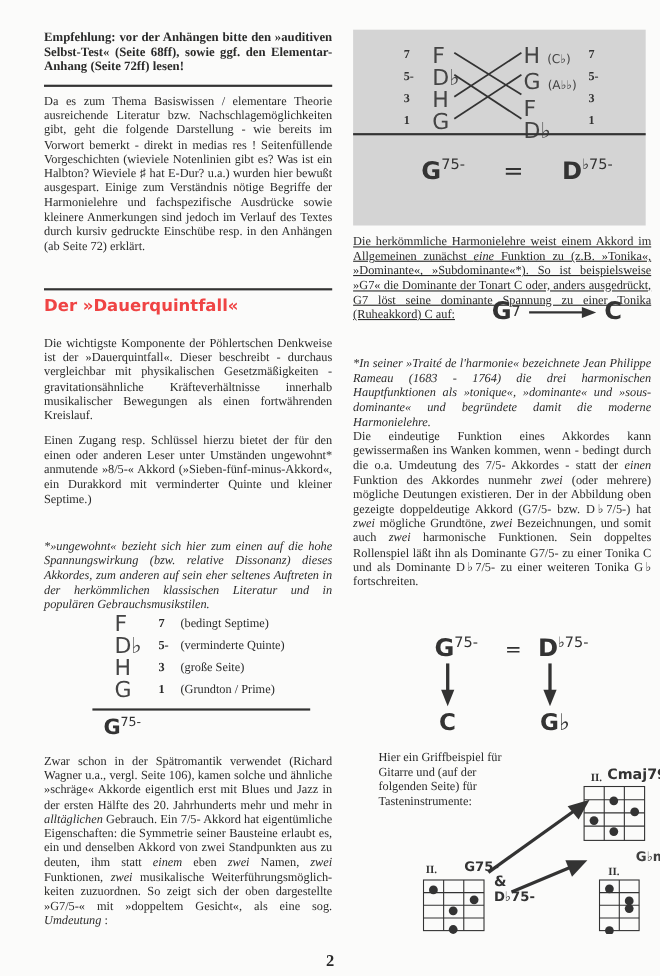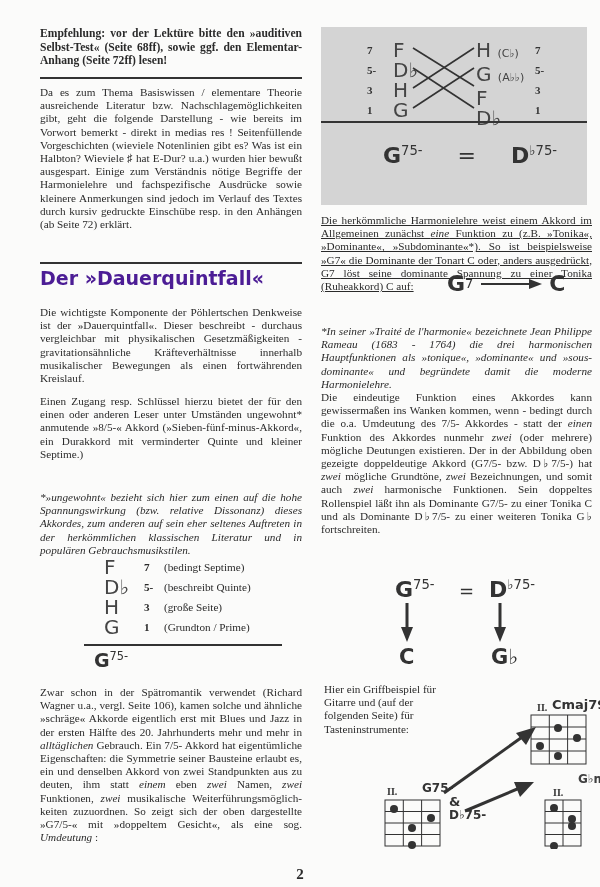--- a/index.html
+++ b/index.html
@@ -21,44 +21,44 @@
   .numcol { position:absolute; font-weight:bold; font-size:11px; line-height:20px; color:#333; }
   .small-paren { font-family:"DejaVu Sans","Liberation Sans",sans-serif; font-size:11px; color:#444; }
   sup { font-size:0.6em; }
   .fret-label { font-size:10px; font-weight:bold; color:#333; }
   .page-number { position:absolute; left:0; width:600px; top:866px; text-align:center; font-weight:bold; font-size:15px; }
 </style>
 </head>
 <body>
 
 <div class="col left">
-  <p class="j abs" style="top:27px; width:262px; font-weight:bold; font-size:11.6px; line-height:13.6px;">Empfehlung: vor der Lektüre bitte den »auditiven Selbst-Test« (Seite 68ff), sowie ggf. den Elementar-Anhang (Seite 72ff) lesen!</p>
+  <p class="j abs" style="top:27px; width:262px; font-weight:bold; font-size:11.6px; line-height:13.6px;">Empfehlung: vor der Anhängen bitte den »auditiven Selbst-Test« (Seite 68ff), sowie ggf. den Elementar-Anhang (Seite 72ff) lesen!</p>
   <div class="rule" style="top:77px; left:0; width:262px;"></div>
 
   <p class="j abs" style="top:86px; width:262px;">Da es zum Thema Basiswissen / elementare Theorie ausreichende Literatur bzw. Nachschlagemöglichkeiten gibt, geht die folgende Darstellung - wie bereits im Vorwort bemerkt - direkt in medias res ! Seitenfüllende Vorgeschichten (wieviele Notenlinien gibt es? Was ist ein Halbton? Wieviele ♯ hat E-Dur? u.a.) wurden hier bewußt ausgespart. Einige zum Verständnis nötige Begriffe der Harmonielehre und fachspezifische Ausdrücke sowie kleinere Anmerkungen sind jedoch im Verlauf des Textes durch kursiv gedruckte Einschübe resp. in den Anhängen (ab Seite 72) erklärt.</p>
   <div class="rule" style="top:262px; left:0; width:262px;"></div>
 
-  <h2 class="abs sans" style="top:272px; margin:0; font-size:19px; font-weight:bold; color:#4c1d95;">Der »Dauerquintfall«</h2>
+  <h2 class="abs sans" style="top:272px; margin:0; font-size:15px; font-weight:bold; color:#ef4444;">Der »Dauerquintfall«</h2>
 
   <p class="j abs" style="top:306px; width:262px;">Die wichtigste Komponente der Pöhlertschen Denkweise ist der »Dauerquintfall«. Dieser beschreibt - durchaus vergleichbar mit physikalischen Gesetzmäßigkeiten - gravitationsähnliche Kräfteverhältnisse innerhalb musikalischer Bewegungen als einen fortwährenden Kreislauf.</p>
 
   <p class="j abs" style="top:395px; width:262px;">Einen Zugang resp. Schlüssel hierzu bietet der für den einen oder anderen Leser unter Umständen ungewohnt* anmutende »8/5-« Akkord (»Sieben-fünf-minus-Akkord«, ein Durakkord mit verminderter Quinte und kleiner Septime.)</p>
 
   <p class="j abs it" style="top:466px; width:262px;margin-top:25px;">*»ungewohnt« bezieht sich hier zum einen auf die hohe Spannungswirkung (bzw. relative Dissonanz) dieses Akkordes, zum anderen auf sein eher seltenes Auftreten in der herkömmlichen klassischen Literatur und in populären Gebrauchsmusikstilen.</p>
 
   <div class="abs" style="top:558px; left:64px; width:200px;">
     <div style="display:flex; height:20px; align-items:center;">
       <span class="sans" style="width:40px; font-size:20px; color:#444;">F</span>
       <span style="width:20px; font-weight:bold;">7</span>
       <span>(bedingt Septime)</span>
     </div>
     <div style="display:flex; height:20px; align-items:center;">
       <span class="sans" style="width:40px; font-size:20px; color:#444;">D♭</span>
       <span style="width:20px; font-weight:bold;">5-</span>
-      <span>(beschreibt Quinte)</span>
+      <span>(verminderte Quinte)</span>
     </div>
     <div style="display:flex; height:20px; align-items:center;">
       <span class="sans" style="width:40px; font-size:20px; color:#444;">H</span>
       <span style="width:20px; font-weight:bold;">3</span>
       <span>(große Seite)</span>
     </div>
     <div style="display:flex; height:20px; align-items:center;">
       <span class="sans" style="width:40px; font-size:20px; color:#444;">G</span>
       <span style="width:20px; font-weight:bold;">1</span>
       <span>(Grundton / Prime)</span>
@@ -146,21 +146,21 @@
     <line x1="7" y1="0" x2="7" y2="28" stroke="#333" stroke-width="3"></line>
     <polygon points="1,24 13,24 7,39" fill="#333"></polygon>
   </svg>
 <svg class="abs" style="left:493px; top:603px;" width="14" height="40">
     <line x1="7" y1="0" x2="7" y2="28" stroke="#333" stroke-width="3"></line>
     <polygon points="1,24 13,24 7,39" fill="#333"></polygon>
   </svg>
 <div class="abs chordname" style="left:399px; top:645px; font-size:21px;">C</div>
 <div class="abs chordname" style="left:491px; top:645px; font-size:21px;">G♭</div>
 
-<p class="abs" style="left:324px; top:683px; width:128px; margin:0; font-size:11.2px; line-height:13.2px;">Hier ein Griffbeispiel für Gitarre und (auf der folgenden Seite) für Tasteninstrumente:</p>
+<p class="abs" style="left:344px; top:683px; width:128px; margin:0; font-size:11.2px; line-height:13.2px;">Hier ein Griffbeispiel für Gitarre und (auf der folgenden Seite) für Tasteninstrumente:</p>
 
 <div class="abs fret-label" style="left:537px; top:702px;">II.</div>
 <div class="abs sans" style="left:552px; top:697px; font-size:13px; font-weight:bold; color:#333;">Cmaj79</div>
 <svg class="abs" style="left:530px; top:714px;" width="58" height="52">
   <g stroke="#333" stroke-width="1" fill="none">
     <rect x="1" y="1" width="55" height="49"></rect>
     <line x1="19.3" y1="1" x2="19.3" y2="50"></line>
       <line x1="37.6" y1="1" x2="37.6" y2="50"></line>
     <line x1="1" y1="13" x2="56" y2="13"></line>
       <line x1="1" y1="25" x2="56" y2="25"></line>

